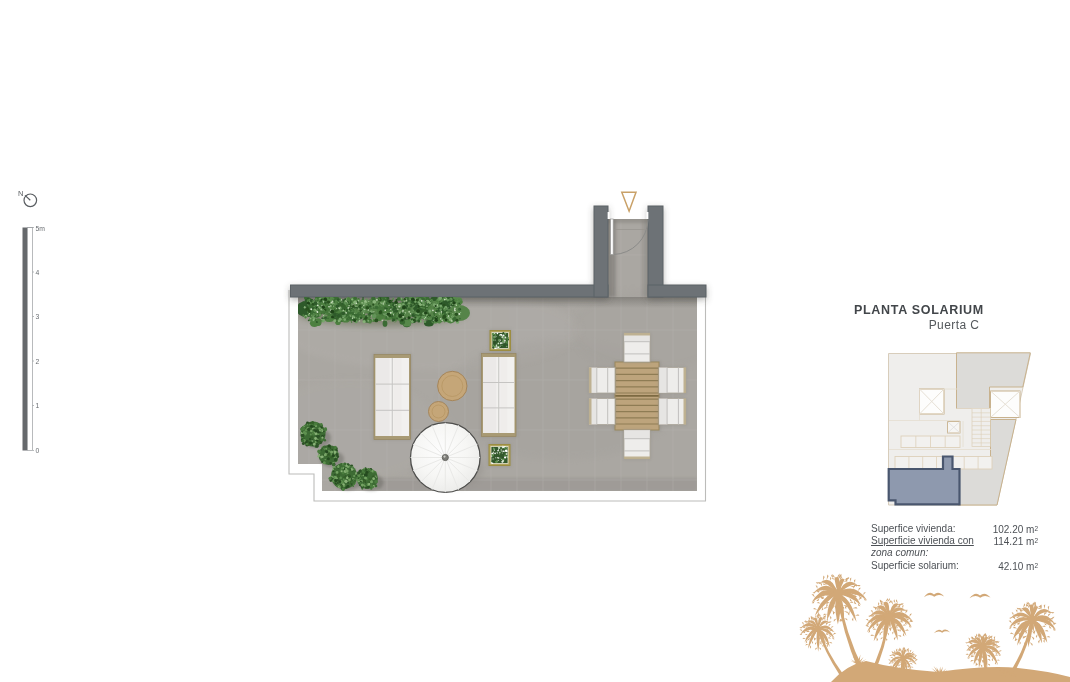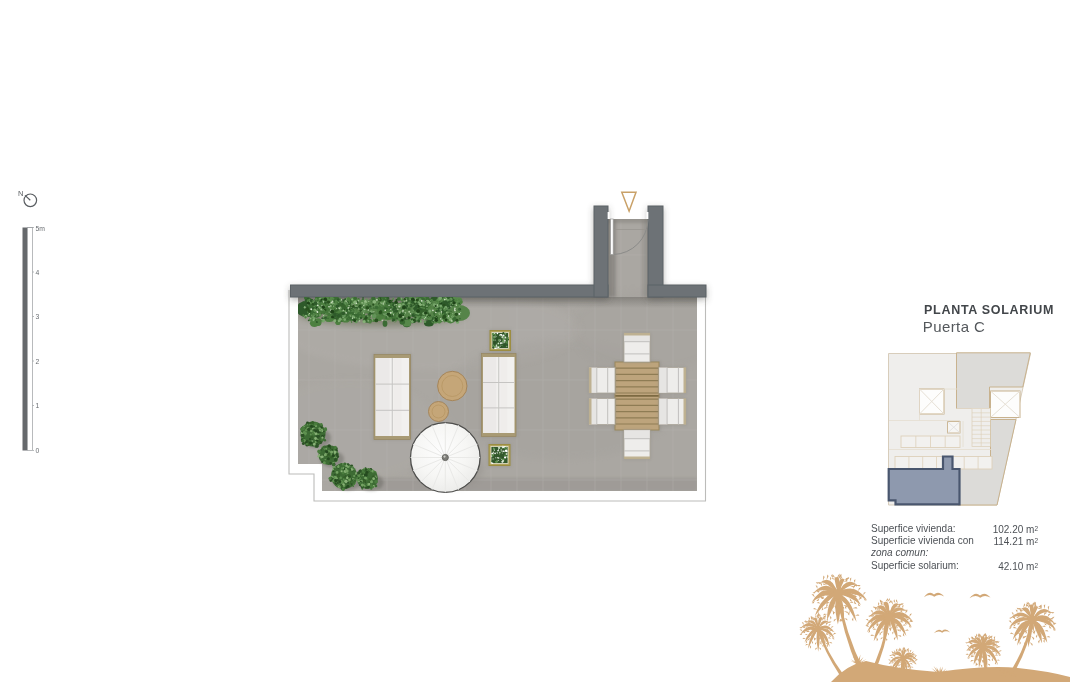--- a/index.html
+++ b/index.html
@@ -1,22 +1,22 @@
 <!DOCTYPE html>
 <html><head>
 <meta charset="utf-8">
 <style>
   html,body{margin:0;padding:0;background:#ffffff;}
   #page{position:relative;width:1070px;height:682px;background:#ffffff;overflow:hidden;
         font-family:"Liberation Sans", sans-serif;}
   svg{position:absolute;left:0;top:0;}
-  .ttl{position:absolute;left:854px;top:303px;width:200px;text-align:right;
+  .ttl{position:absolute;left:854px;top:303px;width:200px;text-align:left;
        font-size:12.5px;font-weight:bold;letter-spacing:0.7px;color:#42464a;}
   .sub{position:absolute;left:854px;top:317.5px;width:200px;text-align:center;
-       font-size:15px;letter-spacing:0.4px;color:#54585c;}
+       font-size:12px;letter-spacing:0.4px;color:#54585c;}
   .areas{position:absolute;left:871px;top:523px;width:167px;font-size:10px;color:#4d5156;
          line-height:12.2px;}
   .areas .val{position:absolute;right:0;}
   sup{font-size:6.5px;vertical-align:2px;}
 </style>
 </head>
 <body>
 <div id="page">
 <svg width="1070" height="682" viewBox="0 0 1070 682">
 <defs>
@@ -2323,17 +2323,17 @@
 <path d="M933.8,633.2 Q938.1,627.5 942.0,631.0 Q945.9,627.5 950.2,632.5 Q945.5,630.0 942.2,632.8 Q938.5,630.0 933.8,633.2 Z" fill="#d2a877"></path>
 </g>
 </svg>
 
 <div class="ttl">PLANTA SOLARIUM</div>
 
 <div class="sub">Puerta C</div>
 
 <div class="areas">
   <div style="position:relative;">Superfice vivienda:<span class="val">102.20 m<sup>2</sup></span></div>
-  <div style="position:relative;">Superficie vivienda con<span class="val">114.21 m<sup>2</sup></span></div>
+  <div style="position:relative;text-decoration:underline;">Superficie vivienda con<span class="val">114.21 m<sup>2</sup></span></div>
   <div style="position:relative;font-style:italic;">zona comun:</div>
   <div style="position:relative;">Superficie solarium:<span class="val">42.10 m<sup>2</sup></span></div>
 </div>
 </div>
 
 </body></html>

